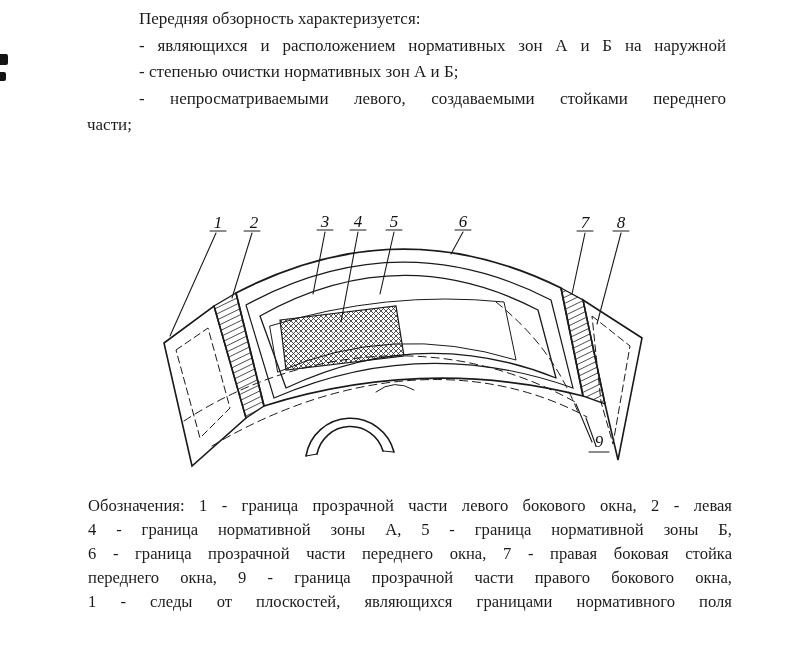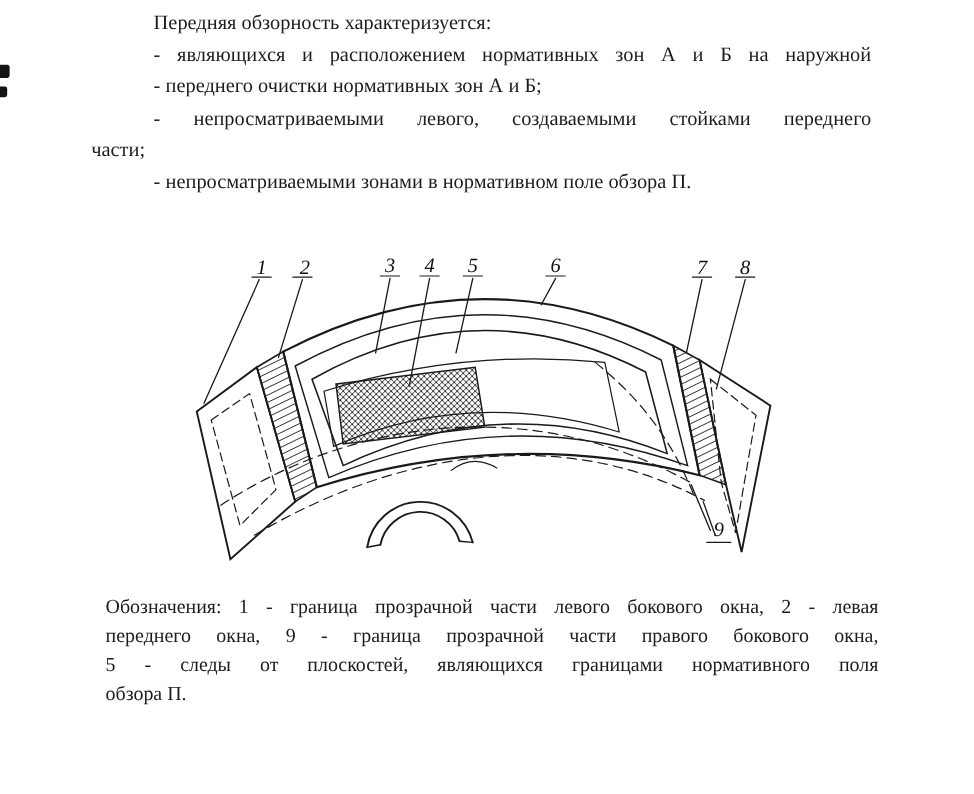--- a/index.html
+++ b/index.html
@@ -8,21 +8,21 @@
     font-family: "Liberation Serif", serif;
     color: #1c1c1c;
     overflow: hidden;
   }
   .page { position: relative; width: 812px; height: 662px; background: #ffffff; }
 
   .edge-mark { position: absolute; background: #141414; }
   .m1 { left: 0; top: 54px; width: 8px; height: 11px; border-radius: 0 2px 2px 0; }
   .m2 { left: 0; top: 72px; width: 6px; height: 9px; border-radius: 0 2px 2px 0; }
 
-  .intro { position: absolute; left: 76px; right: 86px; top: 6px; }
+  .intro { position: absolute; left: 87px; right: 86px; top: 6px; }
   .legend { position: absolute; left: 88px; right: 80px; top: 494px; font-family: Liberation Serif, serif; }
 
   .ln {
     font-size: 17px;
     line-height: 26.5px;
     white-space: normal;
     text-align: left;
   }
   .legend .ln { font-size: 16.6px; line-height: 24px; }
   .indent { padding-left: 52px; }
@@ -45,24 +45,23 @@
 <body>
 
 <div class="page">
 
   <div class="edge-mark m1"></div>
   <div class="edge-mark m2"></div>
 
   <div class="intro">
     <div class="ln indent">Передняя обзорность характеризуется:</div>
     <div class="ln indent just">- являющихся и расположением нормативных зон А и Б на наружной</div>
-    <div class="ln indent">- переднего очистки нормативных зон А и Б;</div>
+    <div class="ln indent">- степенью очистки нормативных зон А и Б;</div>
     <div class="ln indent just">- непросматриваемыми левого, создаваемыми стойками переднего</div>
     <div class="ln">части;</div>
-    <div class="ln indent">- непросматриваемыми зонами в нормативном поле обзора П.</div>
   </div>
 
   <div class="figure">
     <svg viewBox="0 0 540 285" width="540" height="285">
       <defs>
         <pattern id="hatch" patternUnits="userSpaceOnUse" width="5.5" height="5.5" patternTransform="rotate(64)">
           <line x1="0" y1="0" x2="0" y2="5.5" stroke="#1a1a1a" stroke-width="1.4"></line>
         </pattern>
         <pattern id="xhatch" patternUnits="userSpaceOnUse" width="5" height="5">
           <path d="M0,0 L5,5 M5,0 L0,5" stroke="#1a1a1a" stroke-width="0.75"></path>
@@ -121,18 +120,19 @@
       <text class="co" x="258" y="21">5</text>
       <text class="co" x="327" y="21">6</text>
       <text class="co" x="449" y="22">7</text>
       <text class="co" x="485" y="22">8</text>
       <text class="co" x="463" y="241">9</text>
     </svg>
   </div>
 
   <div class="legend">
     <div class="ln just">Обозначения: 1 - граница прозрачной части левого бокового окна, 2 - левая</div>
+    <div class="ln just">4 - граница нормативной зоны А, 5 - граница нормативной зоны Б,</div>
+    <div class="ln just">6 - граница прозрачной части переднего окна, 7 - правая боковая стойка</div>
     <div class="ln just">переднего окна, 9 - граница прозрачной части правого бокового окна,</div>
-    <div class="ln just">5 - следы от плоскостей, являющихся границами нормативного поля</div>
-    <div class="ln">обзора П.</div>
+    <div class="ln just">1 - следы от плоскостей, являющихся границами нормативного поля</div>
   </div>
 
 </div>
 
 </body></html>

